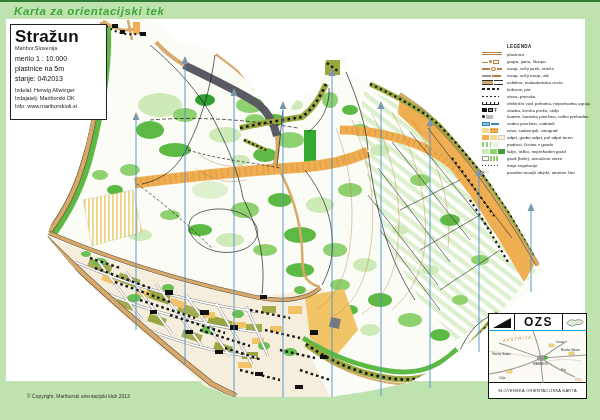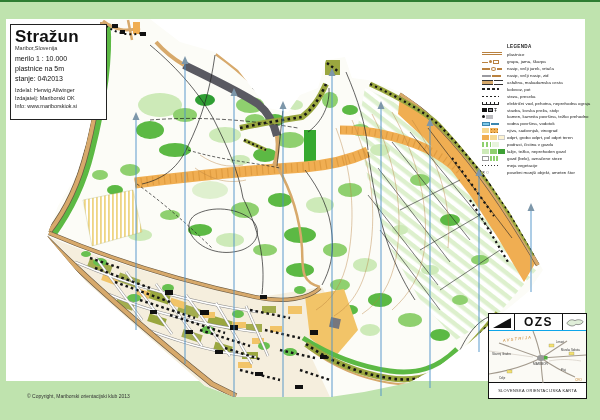--- a/index.html
+++ b/index.html
@@ -38,20 +38,23 @@
   .ozs-map{height:52px;border-bottom:1px solid #111;position:relative;background:#fbfaf5;}
   .ozs-sub{height:14px;display:flex;align-items:center;justify-content:center;font-size:3.9px;
         color:#222;letter-spacing:0.35px;}
   .copyright{position:absolute;left:21px;top:374px;font-size:5px;color:#333;}
 </style>
 </head>
 <body>
 
 <div class="page">
   <div class="topline"></div>
+  <div class="banner">
+    <span>Karta za orientacijski tek</span>
+  </div>
 
   <div class="sheet">
 
     <svg class="map" width="579" height="386" viewBox="6 19 579 386" xmlns="http://www.w3.org/2000/svg">
       <defs>
         <clipPath id="mapclip">
           <path d="M100,20 L150,19 L180,42 L215,52 L238,70 L252,88 L268,108 L288,112 L300,95 L318,88 L326,60 L345,57 L352,78 L368,80 L400,92 L433,115 L458,143 L483,173 L510,213 L543,270 L528,292 L500,315 L470,342 L438,367 L408,383 L364,392 L330,397 L234,397 L205,386 L146,335 L86,282 L47,236 L58,206 L76,176 L86,144 L95,104 L103,62 Z"></path>
         </clipPath>
         <pattern id="patVine" width="4" height="4" patternUnits="userSpaceOnUse">
           <rect width="4" height="4" fill="#ffffff"></rect>

